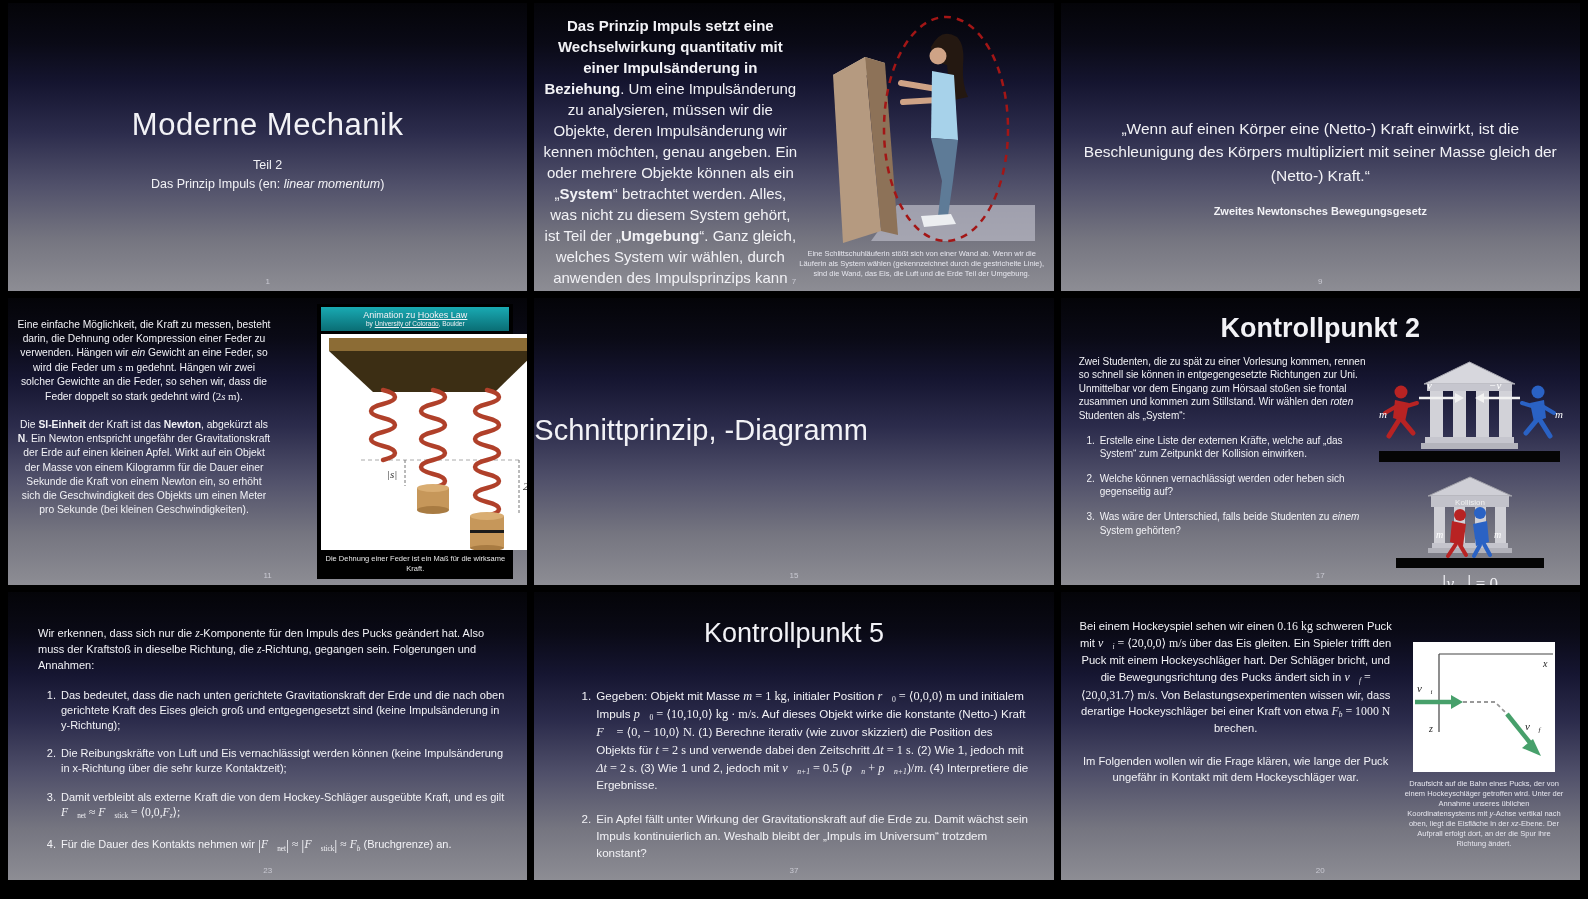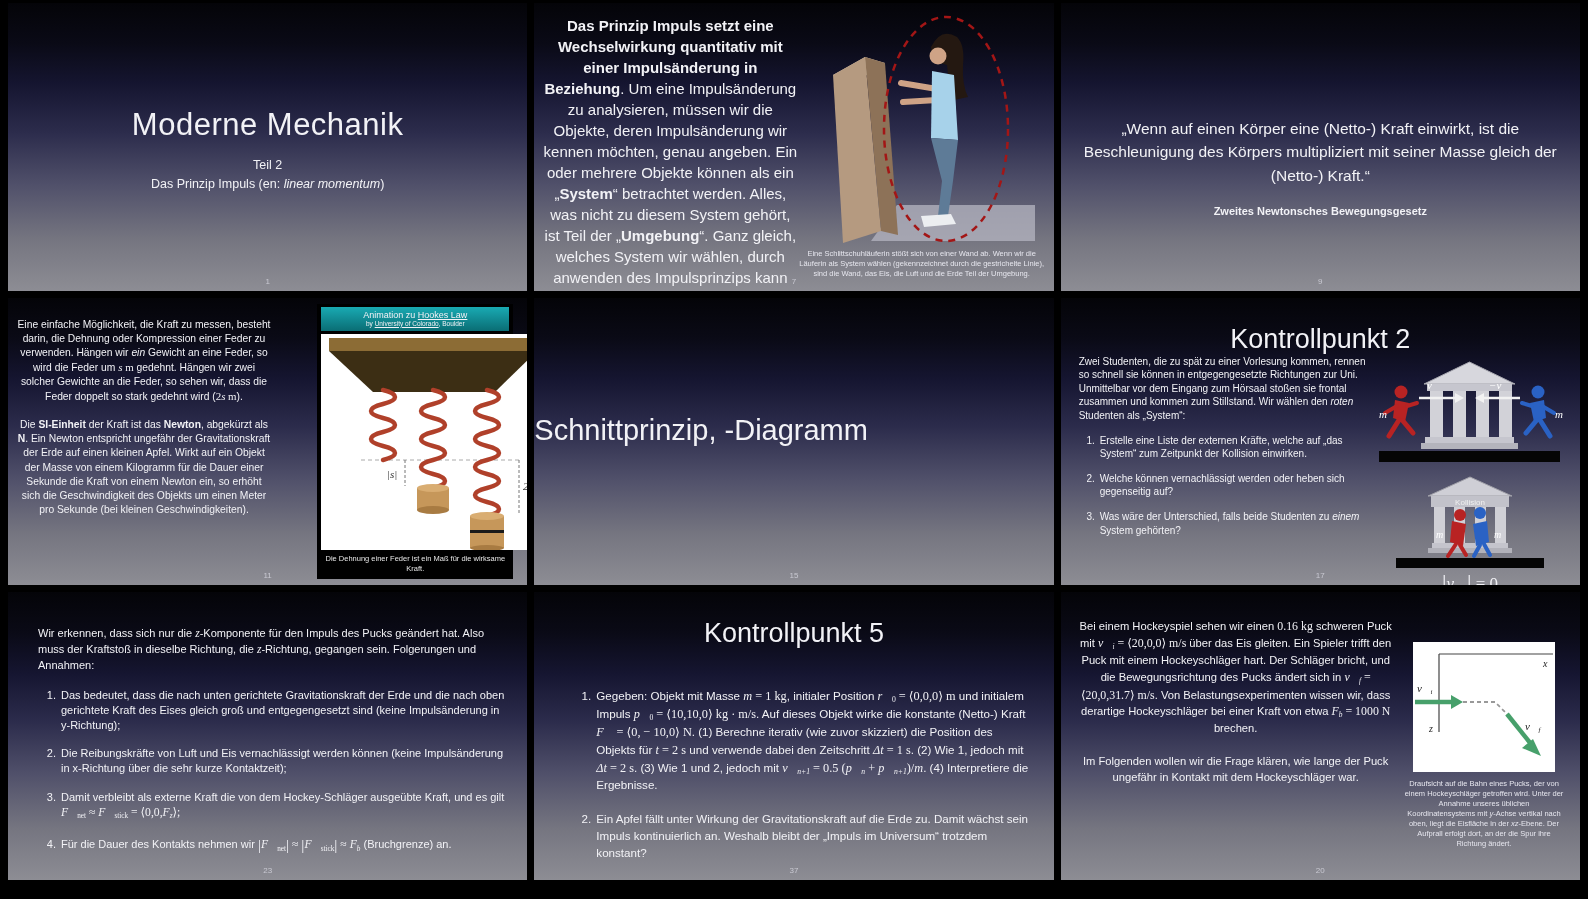--- a/index.html
+++ b/index.html
@@ -33,21 +33,21 @@
   .s4-text p{margin:0 0 14px 0;}
   .hooke{position:absolute;right:14px;top:6px;width:196px;background:#000;padding:3px 4px 5px 4px;box-sizing:border-box;}
   .hooke-header{background:linear-gradient(180deg,#19aab3,#0a6d74);text-align:center;padding:3px 0 4px 0;}
   .hh1{font-size:9px;}.hh2{font-size:6.5px;}
   .hooke-img{background:#fff;margin-top:3px;line-height:0;}
   .hooke-caption{font-size:7.5px;line-height:1.35;text-align:center;color:#e6e6e6;margin-top:4px;}
   
   .s5-wrap{position:absolute;inset:0;display:flex;justify-content:flex-start;padding-top:116px;}
   .s5-title{font-size:29px;font-weight:400;margin:0;}
   
-  .s6-title{text-align:center;font-size:27px;font-weight:400;margin:26px 0 0 0;}
+  .s6-title{text-align:center;font-size:27px;font-weight:700;margin:15px 0 0 0;}
   .s6-body{position:absolute;left:18px;top:57px;width:296px;font-size:10px;line-height:1.36;}
   .s6-body .intro{margin:0 0 11px 0;}
   .s6-body ol{margin:0;padding-left:19px;}
   .s6-body li{margin-bottom:11px;padding-left:2px;}
   .s6-fig{position:absolute;right:6px;top:58px;width:208px;display:flex;flex-direction:column;align-items:center;}
   .s6-eq{font-size:16px;margin-top:1px;}
   
   .s7-body{position:absolute;left:30px;right:20px;top:34px;font-size:11px;line-height:1.38;}
   .s7-body .intro{margin:0 0 14px 0;}
   .s7-body ol{margin:0;padding-left:21px;}

